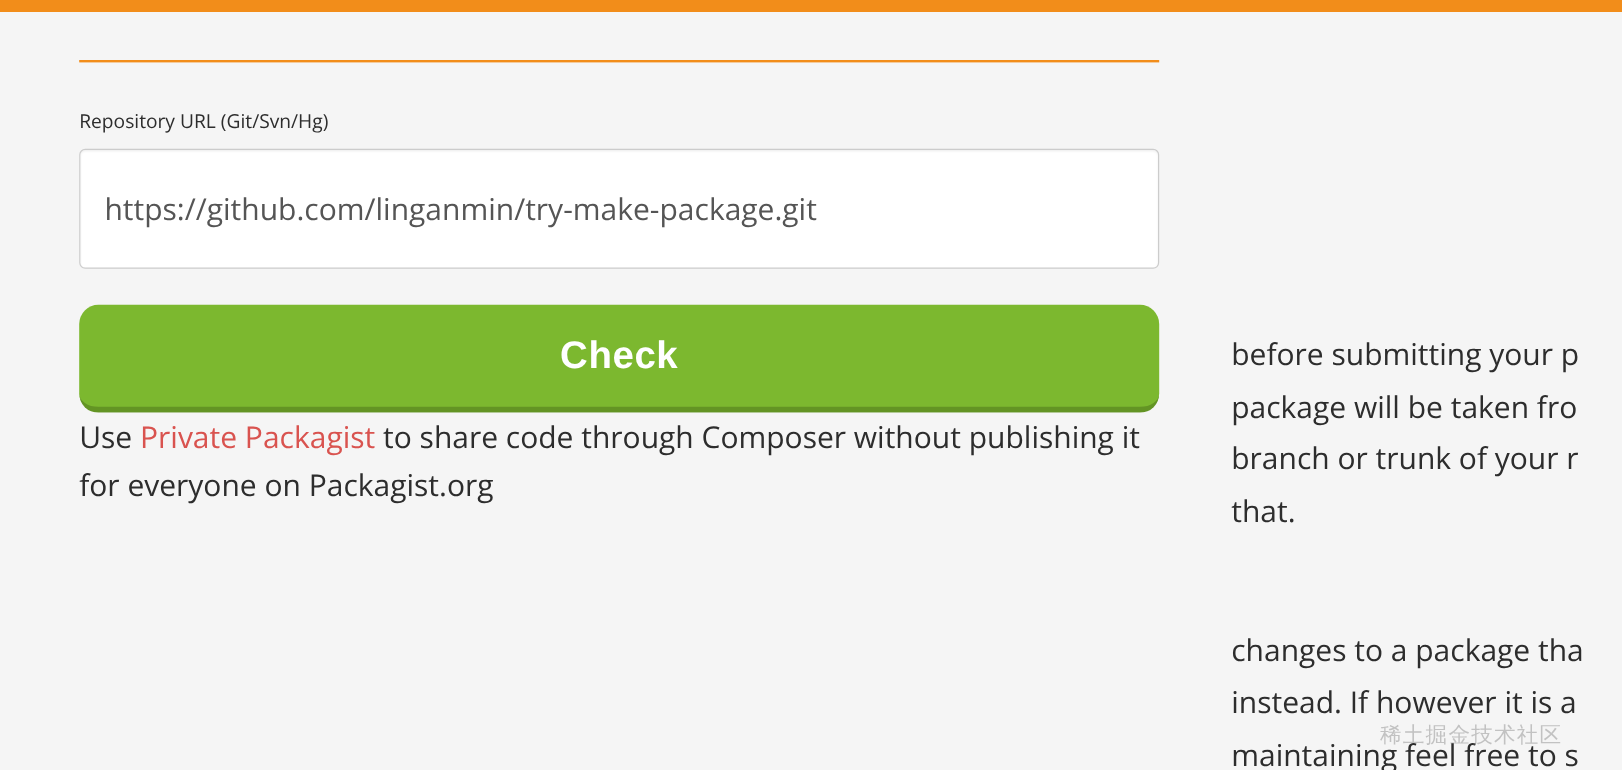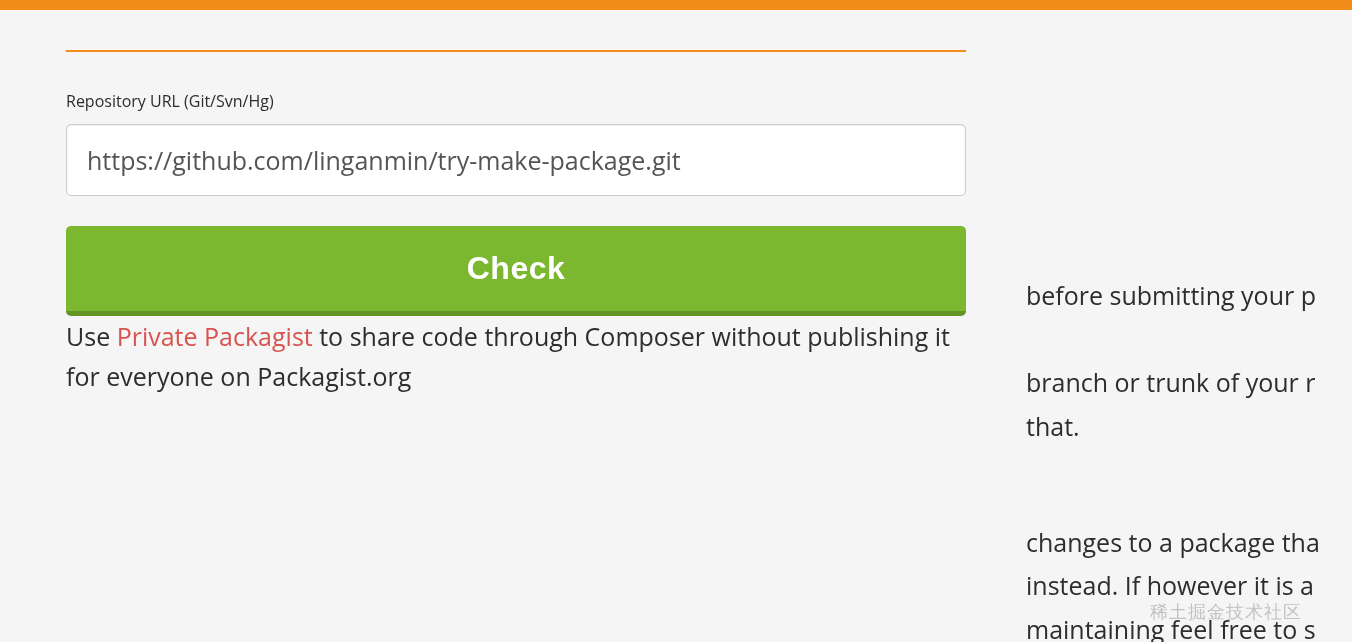--- a/index.html
+++ b/index.html
@@ -47,39 +47,39 @@
     }
     .form-label {
       display: block;
       font-size: 16px;
       color: #2d2d2d;
       margin-bottom: 12px;
       font-weight: 400;
     }
     .url-input {
       width: 100%;
-      padding: 18px 20px;
+      padding: 32px 20px;
       font-size: 25px;
       color: #555;
       background-color: #fff;
       border: 1px solid #ccc;
       border-radius: 5px;
       box-shadow: inset 0 1px 2px rgba(0,0,0,0.07);
       font-family: inherit;
       margin-bottom: 30px;
     }
     .check-btn {
       width: 100%;
       padding: 24px 0;
       background-color: #7cb82f;
       color: #fff;
       font-size: 32px;
       font-weight: 700;
       border: none;
-      border-radius: 5px;
+      border-radius: 16px;
       border-bottom: 5px solid #639424;
       cursor: pointer;
       letter-spacing: 0.5px;
     }
     .subheading {
       font-size: 29px;
       font-weight: 700;
       color: #2d2d2d;
       margin-top: 88px;
       margin-bottom: 20px;
@@ -131,21 +131,21 @@
 
     <p class="body-text">
       <span>Use </span><a href="#" class="link">Private Packagist</a><span> to share code through Composer without publishing it for everyone on Packagist.org</span>
     </p>
   </div>
 
   <div class="right-col">
     <p>
       <br>
       <span>before submitting your p</span><br>
-      <br>
+      <span>package will be taken fro</span><br>
       <span>branch or trunk of your r</span><br>
       <span>that.</span>
     </p>
     <p>
       <br>
       <span>changes to a package tha</span><br>
       <span>instead. If however it is a</span><br>
       <span>maintaining feel free to s</span>
     </p>
   </div>

